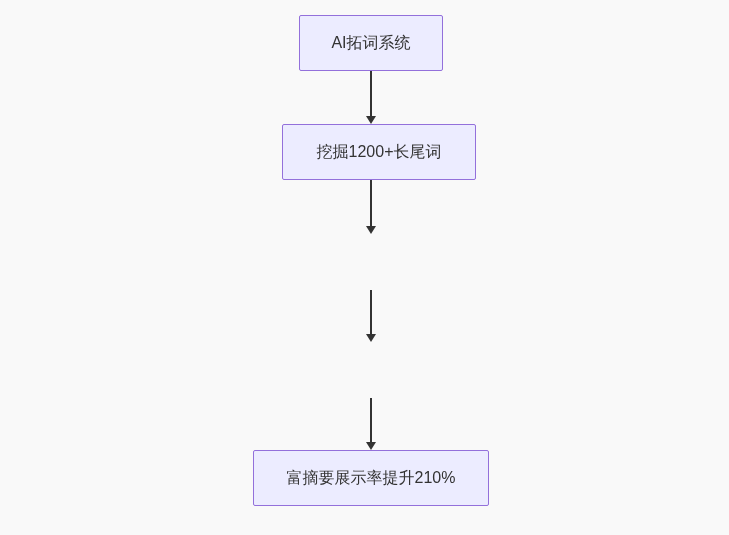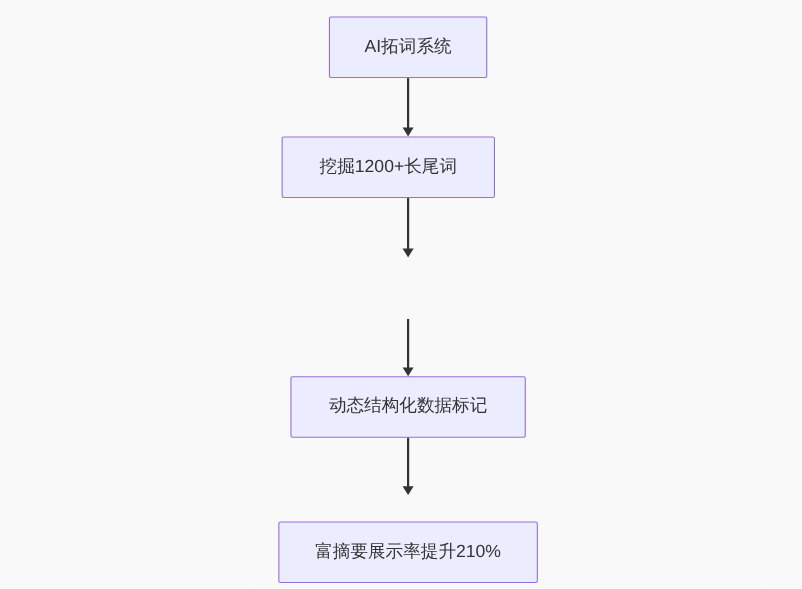--- a/index.html
+++ b/index.html
@@ -22,24 +22,24 @@
     color: #333333;
     font-size: 16px;
     line-height: 1.2;
     display: flex;
     align-items: center;
     justify-content: center;
     text-align: center;
     white-space: nowrap;
   }
   .node-1 { left: 299px; top: 15px;  width: 144px; }
-  .node-2 { left: 256px; top: 124px; width: 194px; }
+  .node-2 { left: 282px; top: 124px; width: 194px; }
   .node-3 { left: 261px; top: 234px; width: 220px; }
   .node-4 { left: 264px; top: 342px; width: 214px; }
-  .node-5 { left: 253px; top: 474px; width: 236px; }
+  .node-5 { left: 253px; top: 450px; width: 236px; }
 
   .edge {
     position: absolute;
     left: 365px;
     width: 12px;
   }
   .edge-1 { top: 71px;  height: 53px; }
   .edge-2 { top: 180px; height: 54px; }
   .edge-3 { top: 290px; height: 52px; }
   .edge-4 { top: 398px; height: 52px; }
@@ -85,23 +85,20 @@
     <div class="edge-line"></div>
     <div class="edge-head"></div>
   </div>
 
 
   <div class="edge edge-3">
     <div class="edge-line"></div>
     <div class="edge-head"></div>
   </div>
 
-  <div class="node node-4">
-    <span>动态结构化数据标记</span>
-  </div>
 
   <div class="edge edge-4">
     <div class="edge-line"></div>
     <div class="edge-head"></div>
   </div>
 
   <div class="node node-5">
     <span>富摘要展示率提升210%</span>
   </div>
 

